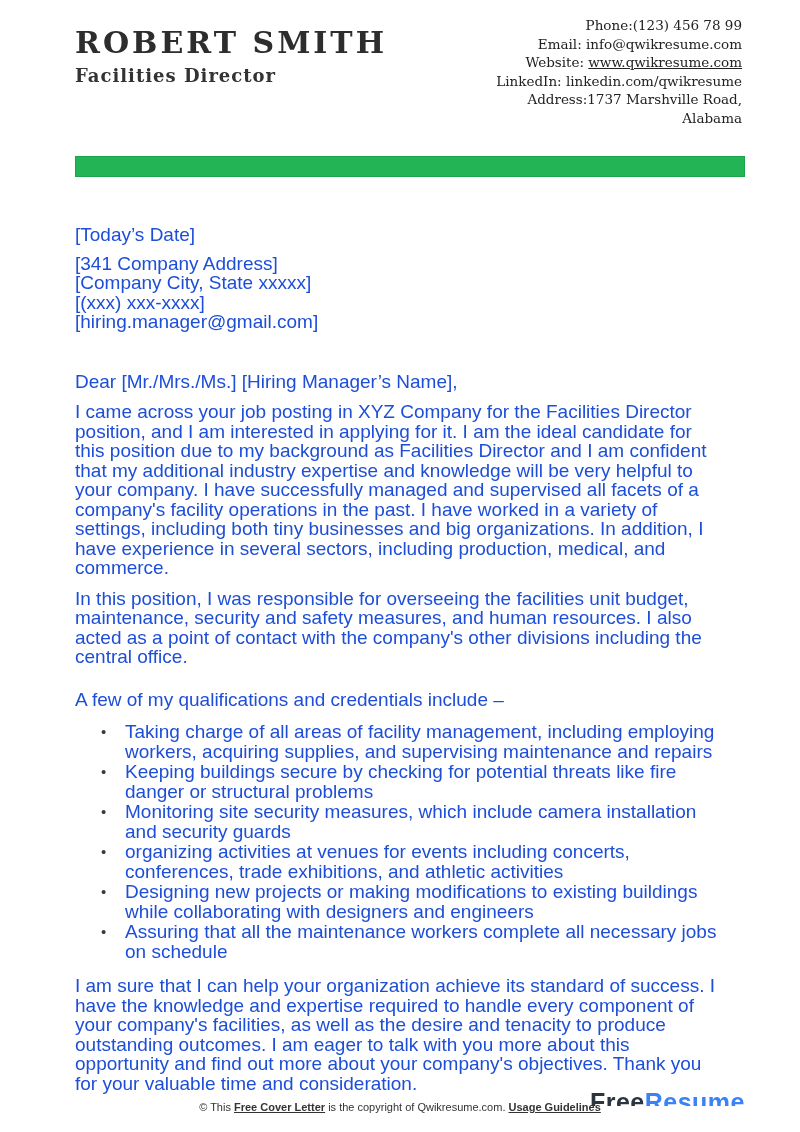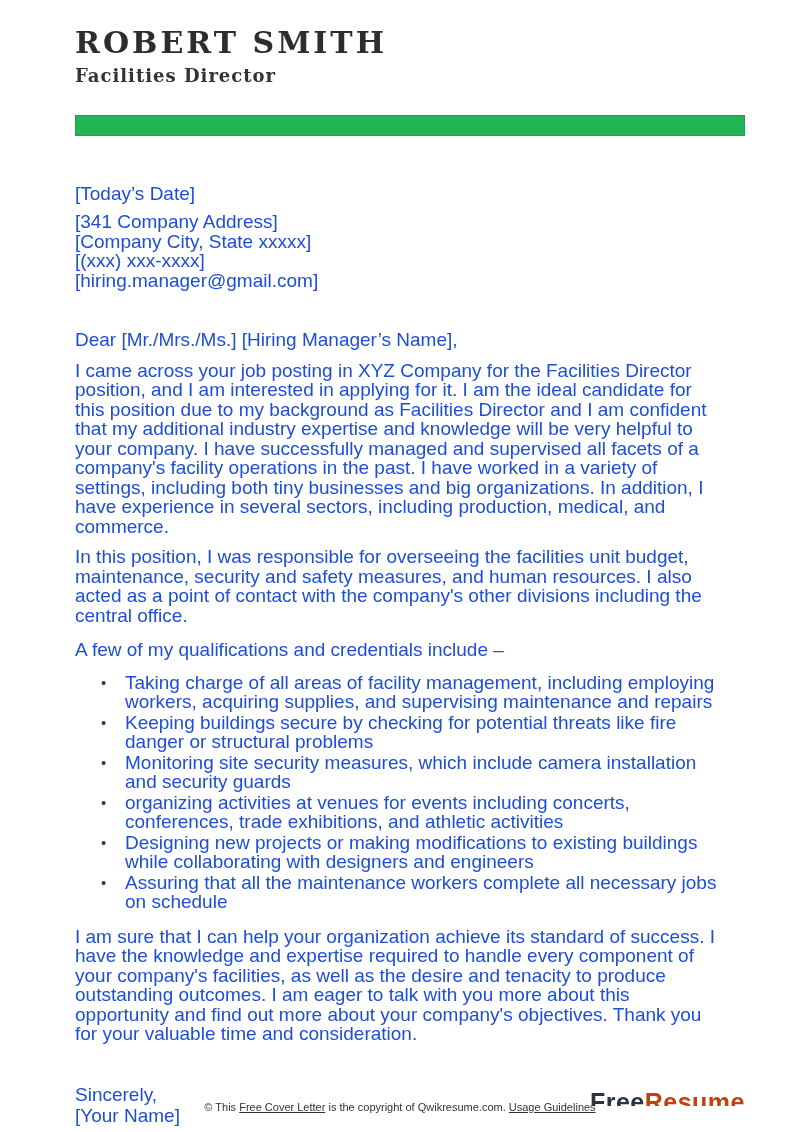--- a/index.html
+++ b/index.html
@@ -61,21 +61,21 @@
   .letter {
     padding: 0 74px 0 75px;
     font-size: 19px;
     line-height: 19.5px;
     color: #1d4ed8;
   }
   .date-line { margin-top: 48px; }
   .recipient-block { margin-top: 9px; }
   .salutation { margin-top: 40px; }
   .para { margin-top: 11px; }
-  .qual-intro { margin-top: 15px; }
+  .qual-intro { margin-top: 23px; }
   ul.bullets {
     margin-top: 13px;
     padding-left: 50px;
     list-style: none;
   }
   ul.bullets li {
     position: relative;
     margin-bottom: 1px;
   }
   ul.bullets li::before {
@@ -99,45 +99,54 @@
   .copyright {
     text-align: center;
     font-size: 11px;
     color: #333333;
     padding-top: 5px;
   }
   .copyright .footer-link {
     color: #333333;
     text-decoration: underline;
     cursor: pointer;
+    font-weight: bold;
   }
   .brand-logo {
     position: absolute;
     right: 55px;
     top: -6px;
     height: 16px;
     overflow: hidden;
     font-weight: bold;
     font-size: 25px;
     line-height: 25px;
     letter-spacing: 0.5px;
     font-family: "Liberation Sans", sans-serif;
   }
   .brand-part1 { color: #2a3540; }
-  .brand-part2 { color: #c2410c; text-align: right; }
+  .brand-part2 { color: #3b82f6; text-align: right; }
 </style>
 </head>
 <body>
 
 <div class="page">
 
   <div class="header">
     <div class="name-block">
       <div class="person-name">ROBERT SMITH</div>
       <div class="person-title">Facilities Director</div>
+    </div>
+    <div class="contact-block">
+      <div class="contact-line">Phone:(123) 456 78 99</div>
+      <div class="contact-line">Email: info@qwikresume.com</div>
+      <div class="contact-line"><span>Website: </span><span class="contact-link">www.qwikresume.com</span></div>
+      <div class="contact-line">LinkedIn: linkedin.com/qwikresume</div>
+      <div class="contact-line">Address:1737 Marshville Road,</div>
+      <div class="contact-line">Alabama</div>
     </div>
   </div>
 
   <div class="accent-bar"></div>
 
   <div class="letter">
     <div class="date-line">[Today’s Date]</div>
 
     <div class="recipient-block">
       <div>[341 Company Address]</div>

